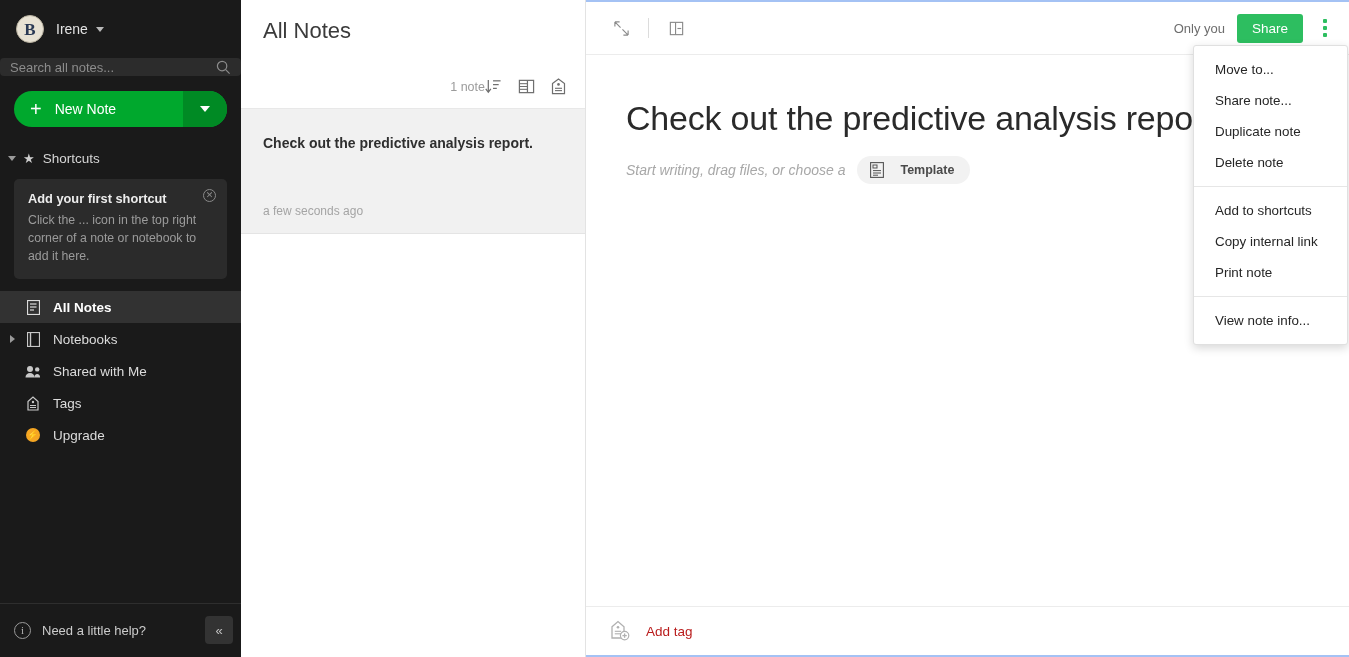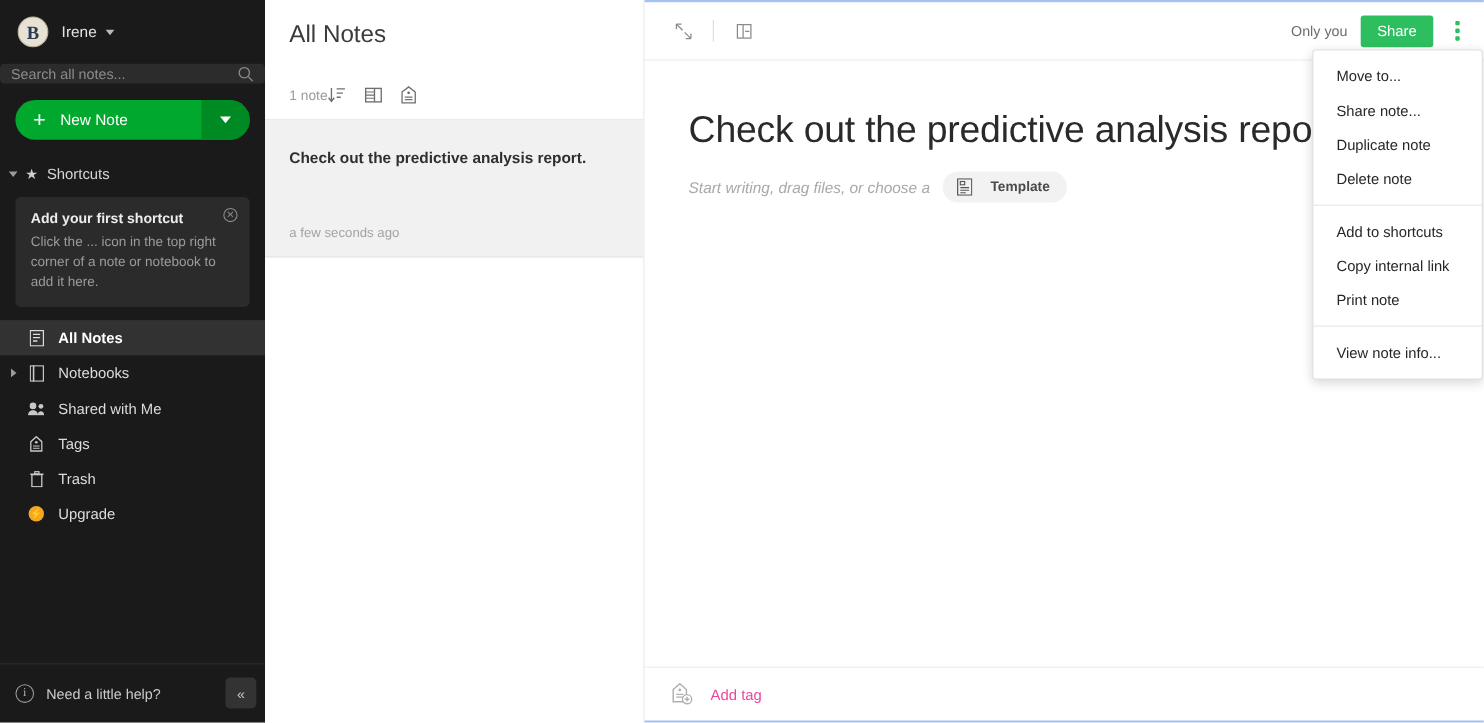--- a/index.html
+++ b/index.html
@@ -161,21 +161,21 @@
   #notelist {
     width: 345px; flex: 0 0 345px; height: 657px;
     background: #ffffff; border-right: 1px solid #e3e3e3;
     position: relative;
   }
   .list-title {
     font-size: 22px; color: #3b3b3b; padding: 18px 0 0 22px;
     font-weight: 400;
   }
   .list-toolbar {
-    display: flex; align-items: center; justify-content: flex-start;
+    display: flex; align-items: center; justify-content: flex-end;
     padding: 0 19px 0 22px; height: 44px; margin-top: 21px;
     border-bottom: 1px solid #e8e8e8;
   }
   .note-count { font-size: 12.5px; color: #9b9b9b; }
   .toolbar-icons { display: flex; align-items: center; gap: 16px; }
   .tb-ico { cursor: pointer; display: flex; color: #6f6f6f; }
 
   .note-card {
     height: 125px; background: #f1f1f1;
     border-bottom: 1px solid #e4e4e4;
@@ -242,21 +242,21 @@
     background: #f2f2f2; border-radius: 15px;
     padding: 6px 16px 6px 13px; cursor: pointer;
   }
   .template-chip span { font-size: 12.5px; color: #4a4a4a; font-weight: bold; }
 
   .tag-bar {
     position: absolute; left: 0; right: 0; bottom: 0; height: 49px;
     border-top: 1px solid #ececec;
     display: flex; align-items: center; padding-left: 22px;
   }
-  .tag-bar .tg { font-size: 13.5px; color: #ec4899; margin-left: 14px; }
+  .tag-bar .tg { font-size: 13.5px; color: #b91c1c; margin-left: 14px; }
 
   
   #ctxmenu {
     position: absolute; top: 45px; left: 1193px;
     width: 155px; background: #ffffff;
     border: 1px solid #e0e0e0; border-radius: 3px;
     box-shadow: 0 3px 10px rgba(0,0,0,0.16);
     padding: 8px 0; z-index: 50;
   }
   .mi {
@@ -350,30 +350,20 @@
           <svg width="12" height="15" viewBox="0 0 12 15">
             <path d="M1 5.5L6 1l5 4.5v8.5H1z" fill="none" stroke="#c8c8c8" stroke-width="1.2"></path>
             <circle cx="6" cy="6" r="1.2" fill="#c8c8c8"></circle>
             <line x1="3" y1="9.5" x2="9" y2="9.5" stroke="#c8c8c8" stroke-width="1"></line>
             <line x1="3" y1="11.5" x2="9" y2="11.5" stroke="#c8c8c8" stroke-width="1"></line>
           </svg>
         </span>
         <span>Tags</span>
       </div>
 
-      <div class="nav-item">
-        <span class="ico">
-          <svg width="13" height="15" viewBox="0 0 13 15">
-            <rect x="2" y="3.5" width="9" height="11" fill="none" stroke="#c8c8c8" stroke-width="1.2"></rect>
-            <line x1="0.5" y1="3.2" x2="12.5" y2="3.2" stroke="#c8c8c8" stroke-width="1.3"></line>
-            <rect x="4.6" y="0.8" width="3.8" height="2" fill="none" stroke="#c8c8c8" stroke-width="1.1"></rect>
-          </svg>
-        </span>
-        <span>Trash</span>
-      </div>
 
       <div class="nav-item">
         <span class="ico">
           <span class="upgrade-dot">⚡</span>
         </span>
         <span>Upgrade</span>
       </div>
     </div>
 
     <div class="help-bar">

